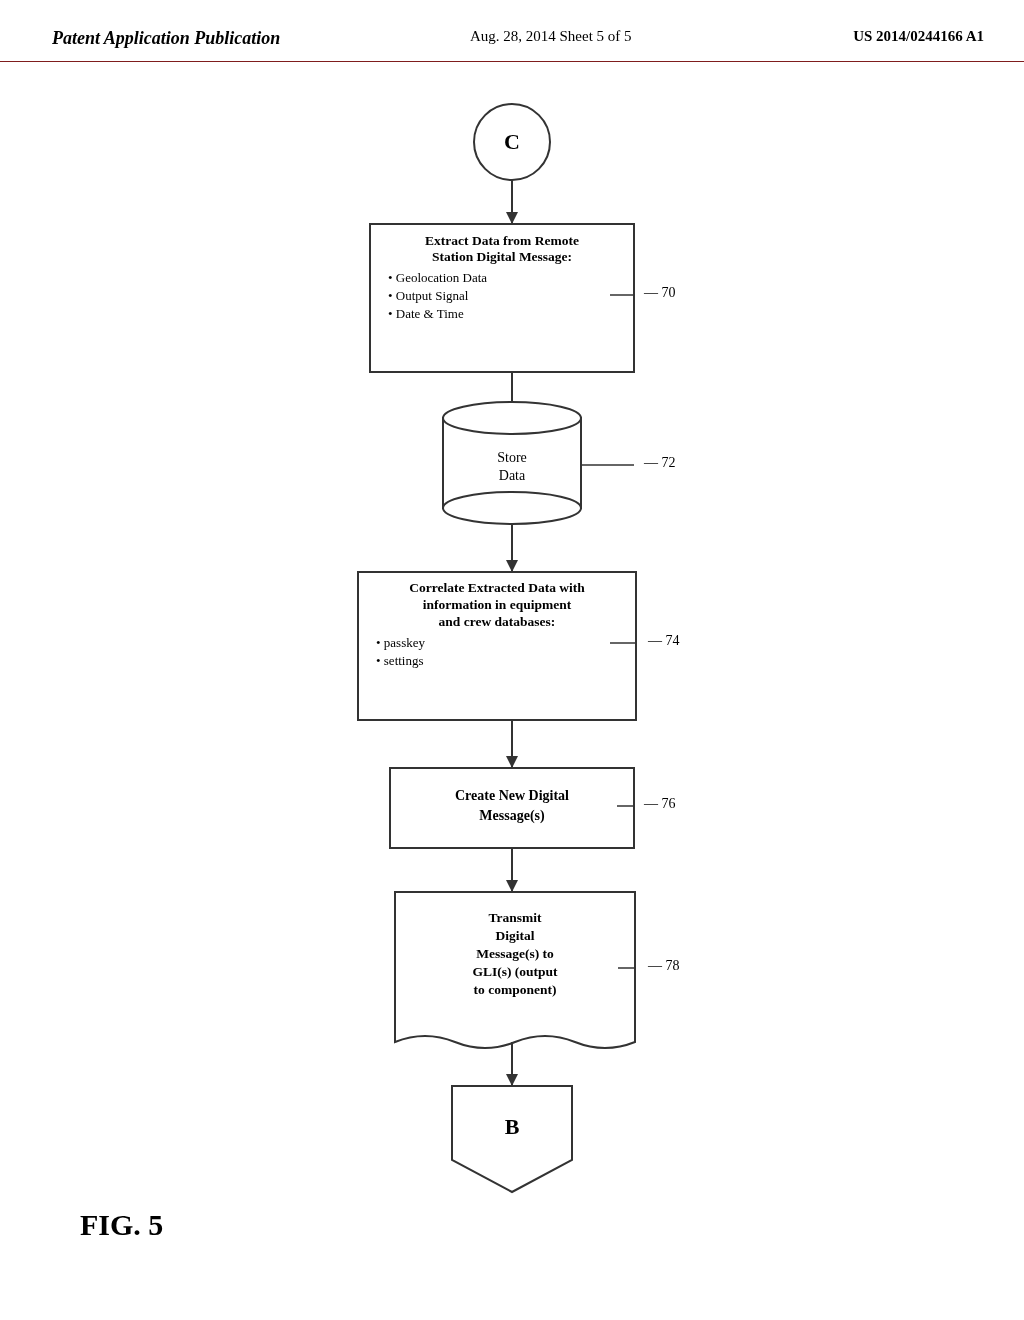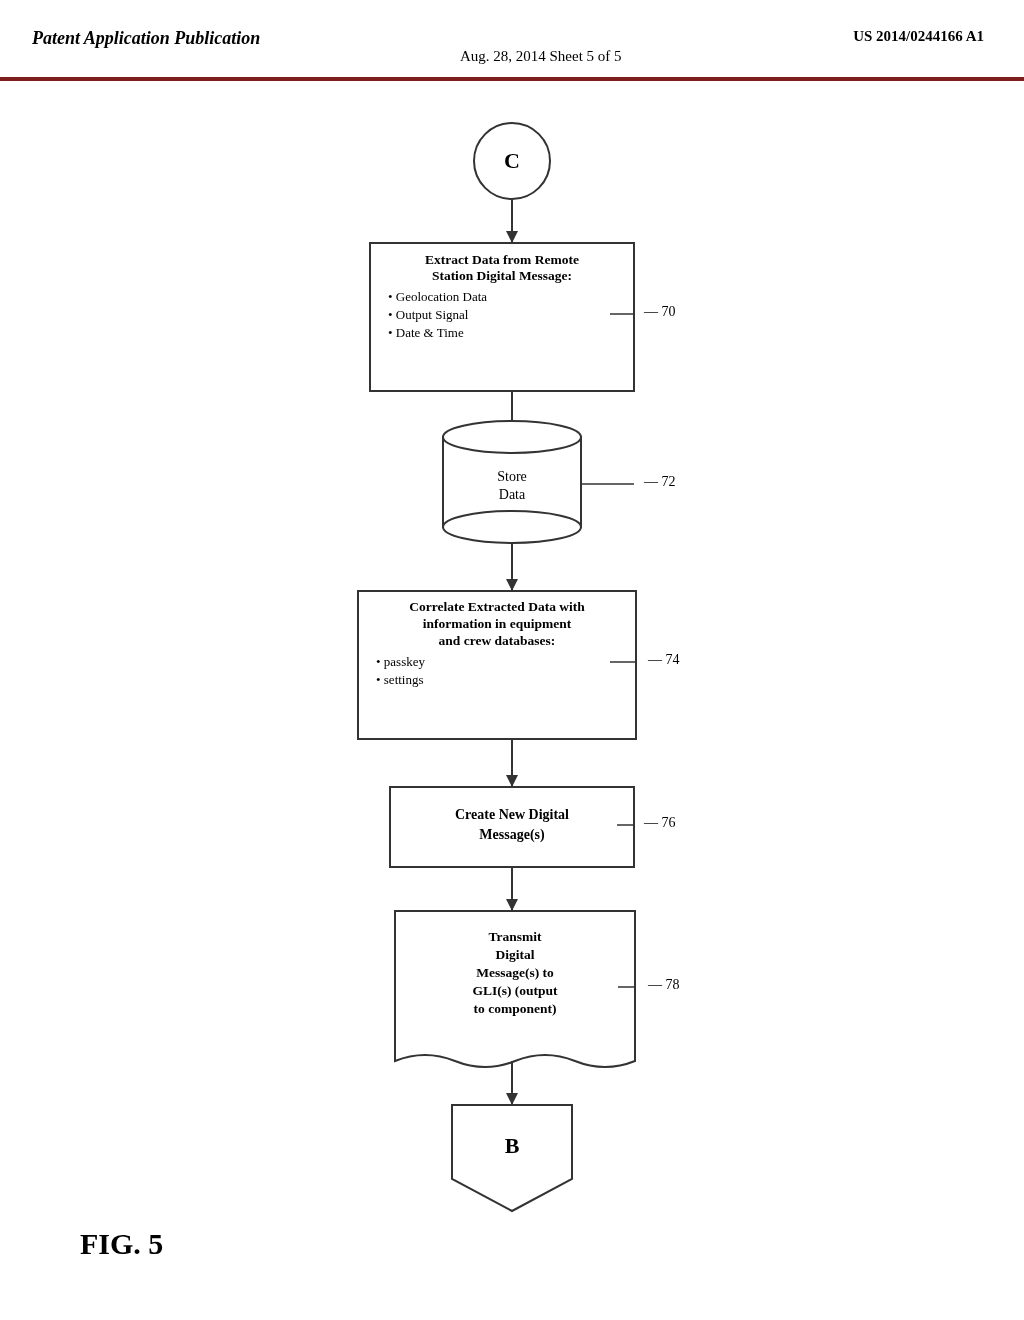--- a/index.html
+++ b/index.html
@@ -10,32 +10,31 @@
       font-family: 'Times New Roman', Times, serif;
       position: relative;
       overflow: hidden;
     }
 
     
     .header {
       display: flex;
       justify-content: space-between;
       align-items: flex-start;
-      padding: 28px 40px 12px 32px;
-      border-bottom: 4px solid #7f1d1d;
+      padding: 28px 40px 12px 52px;
+      border-bottom: 1px solid #7f1d1d;
     }
     .header-left {
       font-size: 18px;
       font-weight: bold;
       font-style: italic;
     }
     .header-center {
       font-size: 15px;
       text-align: center;
-      margin-top: 20px;
     }
     .header-right {
       font-size: 15px;
       font-weight: bold;
       margin-left: 32px;
     }
 
     
     .diagram-area {
       position: relative;

